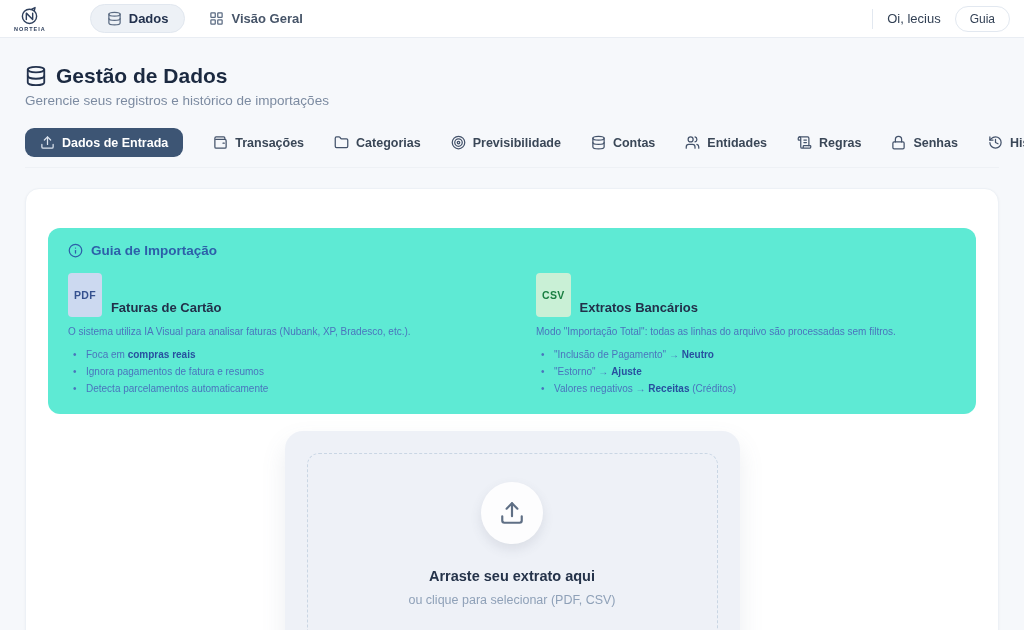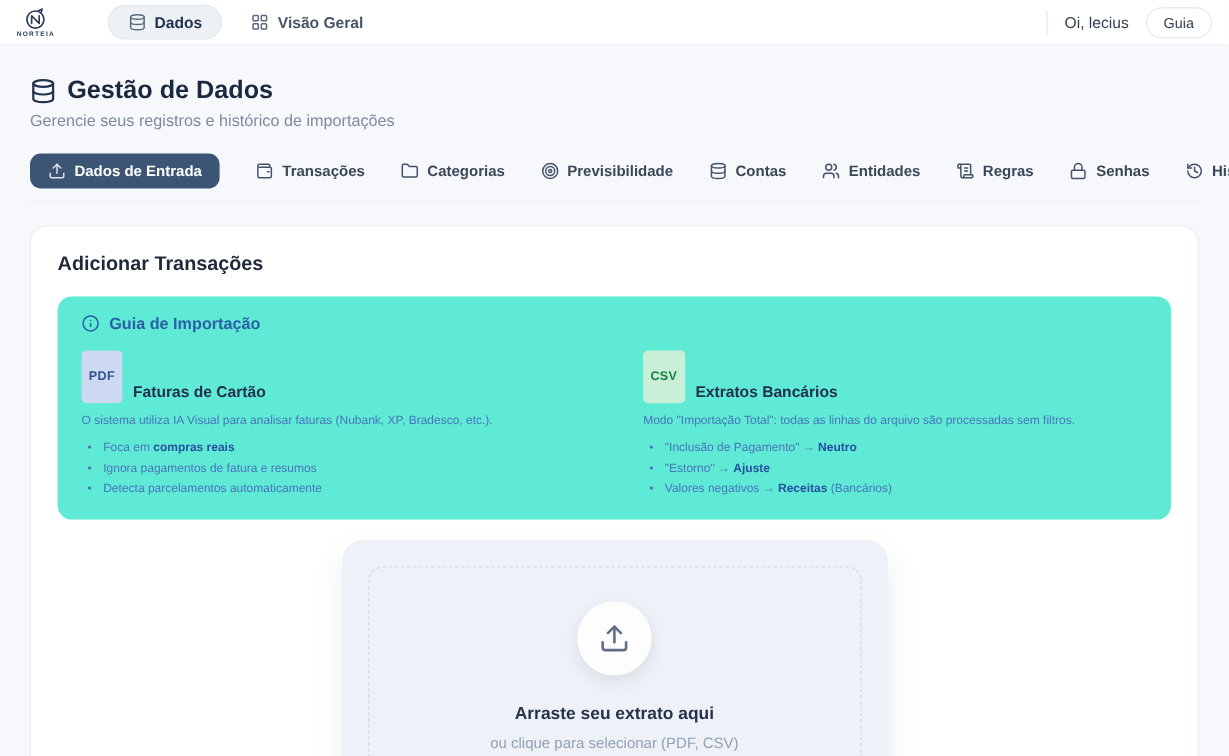--- a/index.html
+++ b/index.html
@@ -290,21 +290,20 @@
               <path d="M3 3v5h5"></path>
               <path d="M12 7v5l4 2"></path>
             </svg>
           </span>
           <span>Histórico</span>
         </button>
       </nav>
   </div>
 
   <section class="card">
-    <h2 class="card-title">Adicionar Transações</h2>
 
     <div class="guide">
       <div class="guide-header">
         <span>
           <svg width="15" height="15" viewBox="0 0 24 24" fill="none" stroke="currentColor" stroke-width="2" stroke-linecap="round" stroke-linejoin="round">
             <circle cx="12" cy="12" r="10"></circle>
             <line x1="12" y1="16" x2="12" y2="12"></line>
             <line x1="12" y1="8" x2="12.01" y2="8"></line>
           </svg>
         </span>
@@ -327,21 +326,21 @@
 
         <div class="guide-col">
           <div class="guide-col-head">
             <span class="badge badge-csv">CSV</span>
             <span class="guide-col-title">Extratos Bancários</span>
           </div>
           <p class="guide-desc">Modo "Importação Total": todas as linhas do arquivo são processadas sem filtros.</p>
           <ul class="guide-list" id="csv-bullets">
               <li><span>"Inclusão de Pagamento" → </span><strong>Neutro</strong></li>
               <li><span>"Estorno" → </span><strong>Ajuste</strong></li>
-              <li><span>Valores negativos → </span><strong>Receitas</strong><span> (Bancários)</span></li>
+              <li><span>Valores negativos → </span><strong>Receitas</strong><span> (Créditos)</span></li>
             </ul>
         </div>
       </div>
     </div>
 
     <div class="dropzone">
       <div class="dropzone-inner">
         <div class="upload-circle">
           <svg width="26" height="26" viewBox="0 0 24 24" fill="none" stroke="currentColor" stroke-width="2" stroke-linecap="round" stroke-linejoin="round">
             <path d="M21 15v4a2 2 0 0 1-2 2H5a2 2 0 0 1-2-2v-4"></path>

